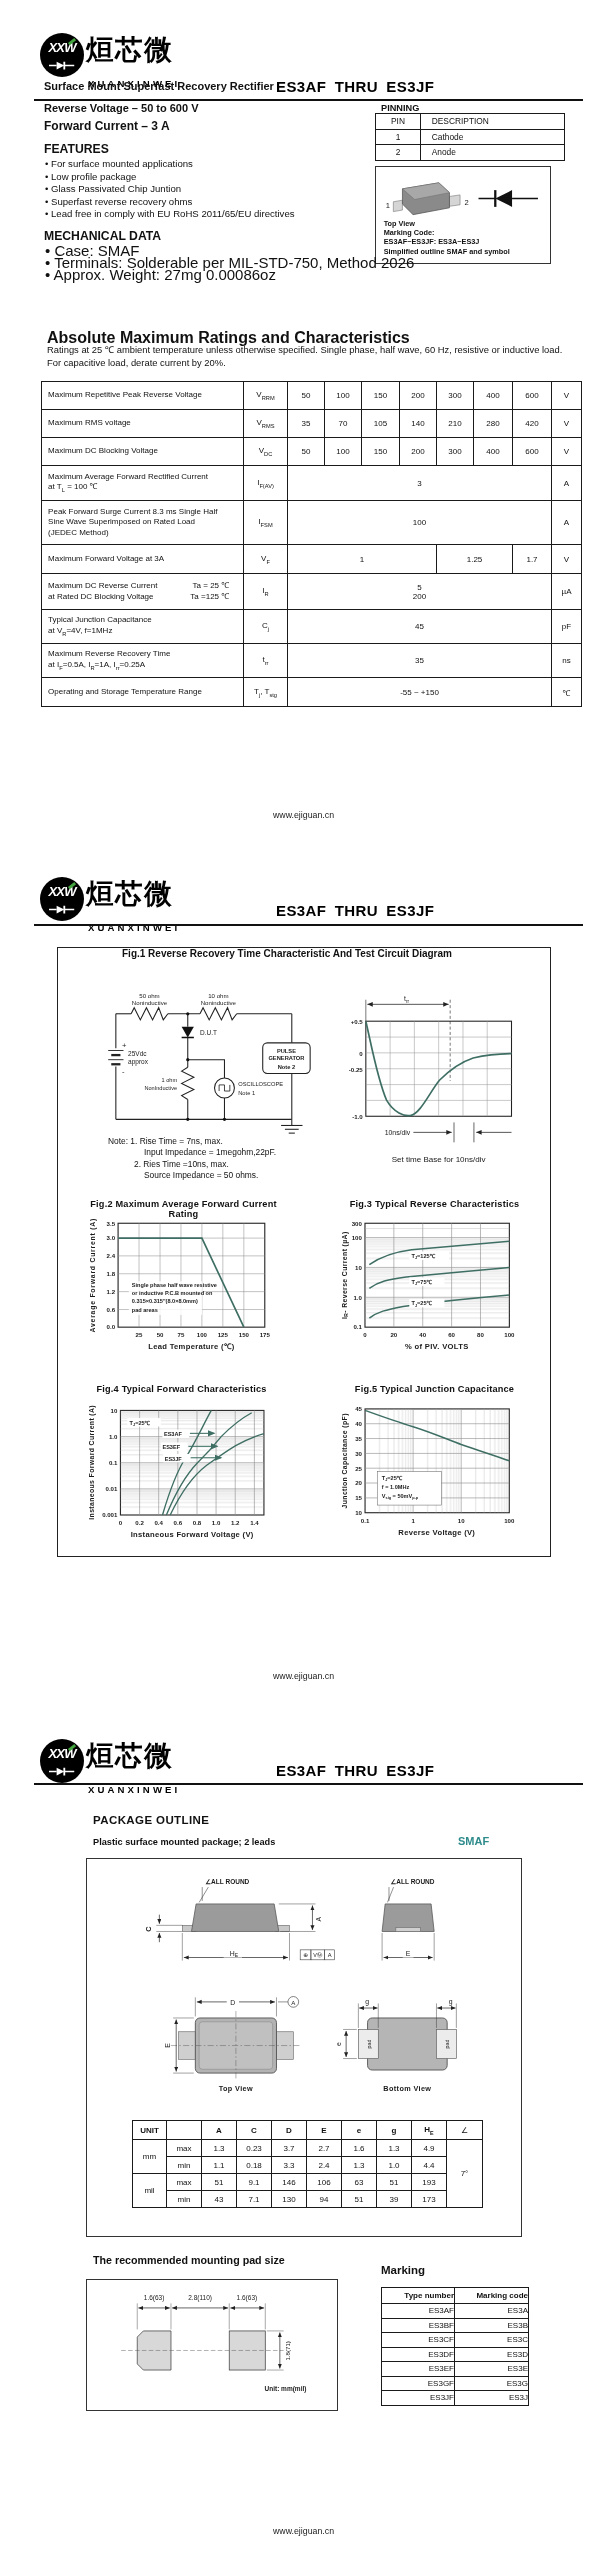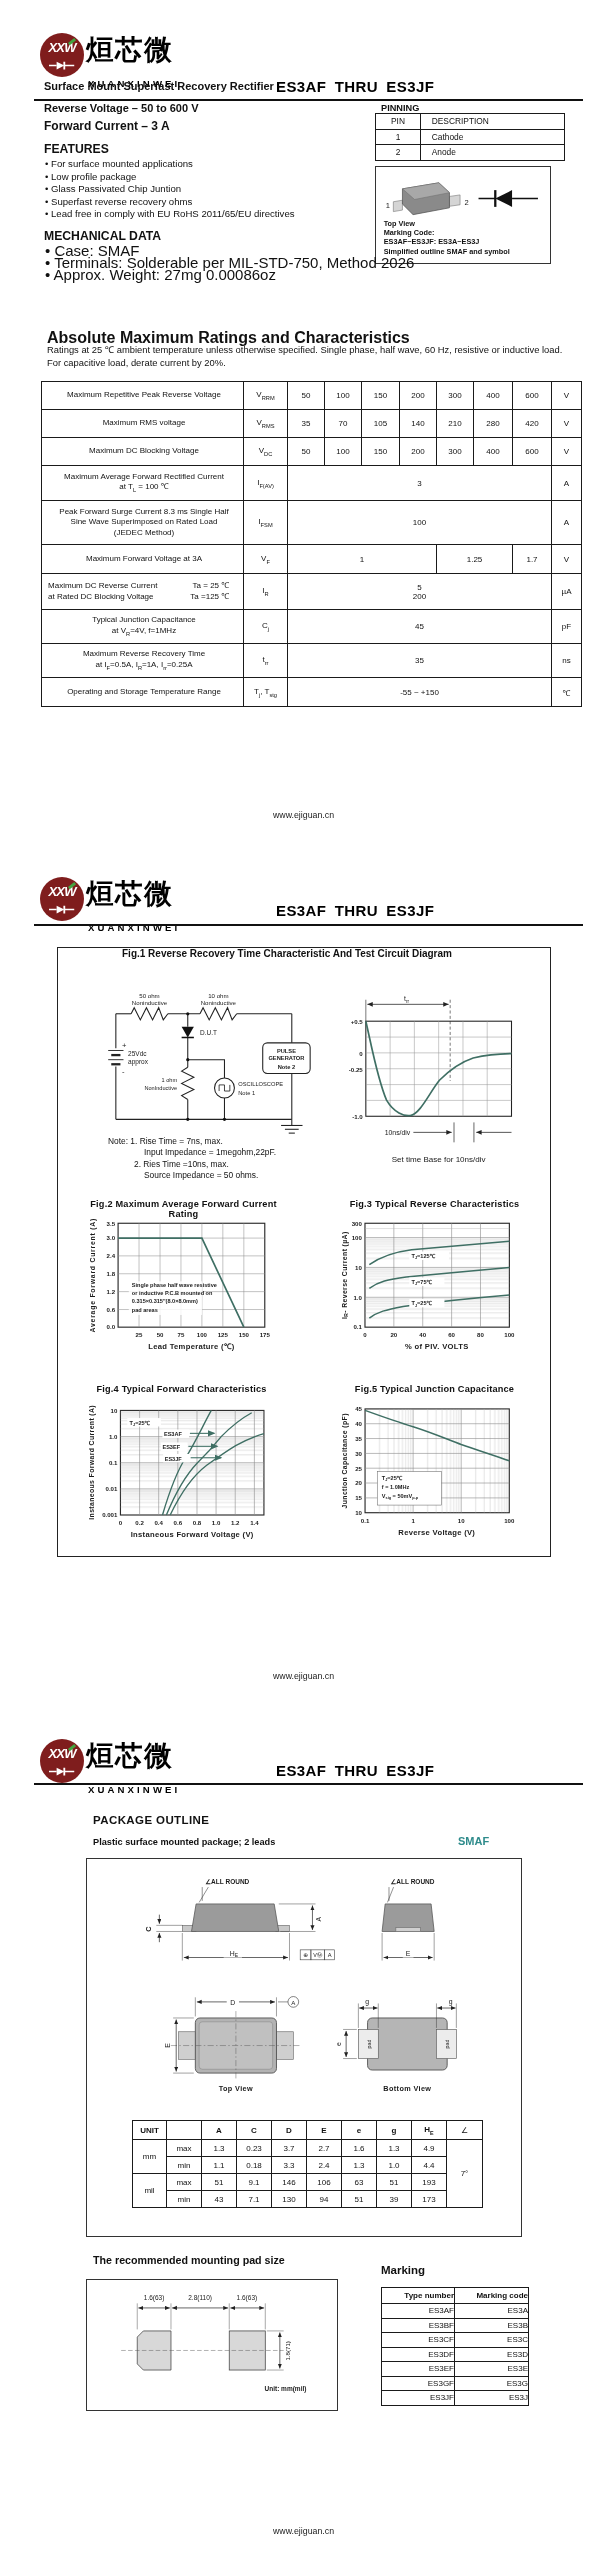--- a/index.html
+++ b/index.html
@@ -1,36 +1,36 @@
 <!DOCTYPE html>
 <html style="font-size:12.2px"><head>
 <meta charset="utf-8">
 <style>
   html,body{margin:0;padding:0}
   body{width:607px;height:2576px;background:#fff;font-family:"Liberation Sans",sans-serif;color:#111}
   #doc{position:relative;width:607px;height:2576px;overflow:hidden}
   .abs{position:absolute}
   .b{font-weight:700}
   
-  .lcirc{position:absolute;left:0;top:7.7px;width:44px;height:44px;border-radius:50%;background:#7f1d1d;overflow:hidden}
+  .lcirc{position:absolute;left:0;top:7.7px;width:44px;height:44px;border-radius:50%;background:#000000;overflow:hidden}
   .lmark{position:absolute;top:6.9px;left:0;width:44px;text-align:center;color:#fff;font-weight:700;font-style:italic;font-size:13px;letter-spacing:-0.8px}
   .ldiode{position:absolute;left:9.2px;top:28px}
   .lgreen{position:absolute;left:28px;top:6.9px;width:8.4px;height:3.1px;background:#43a33f;transform:rotate(-38deg)}
   .lcn{position:absolute;left:46px;top:6.1px;font-size:27.6px;font-weight:900;letter-spacing:1.5px;white-space:nowrap;color:#000}
   .len{position:absolute;left:48px;top:53px;font-size:9.6px;font-weight:700;letter-spacing:3.1px;white-space:nowrap;color:#000}
   .htitle{position:absolute;left:276px;width:300px;font-weight:700;font-size:15px;word-spacing:3.8px;letter-spacing:0.4px;color:#000}
   .hrule{position:absolute;left:34px;width:549px;height:2.3px;background:#111}
   .foot{position:absolute;left:0;width:607px;text-align:center;font-size:8.8px;color:#222}
   
   table{border-collapse:collapse;table-layout:fixed}
   .rt{border:1.5px solid #111}
   .rt td,.rt th{border:0.8px solid #1a1a1a;font-size:8px;padding:0 3.1px;vertical-align:middle}
   .rt th{font-size:8.4px}
   .c{text-align:center}
-  .pl{text-align:center;padding-left:6.1px !important;line-height:1.3}
+  .pl{text-align:left;padding-left:6.1px !important;line-height:1.3}
   .sym sub,.rt sub{font-size:5.7px}
   .sp{display:flex;justify-content:space-between;padding-right:10.7px}
   .pin{border:1.5px solid #111}
   .pin td,.pin th{border:0.8px solid #1a1a1a;font-size:8.4px;height:14.5px;font-weight:400;padding:0}
   .dim{border:1.1px solid #111}
   .dim td,.dim th{border:0.8px solid #1a1a1a;font-size:8px;text-align:center;font-weight:400;padding:0}
   .dim th{font-weight:700}
   .mk{border:1.1px solid #111}
   .mk td,.mk th{border:0.8px solid #1a1a1a;font-size:8px;text-align:right;font-weight:400;padding:0}
   .mk th{font-weight:700}

